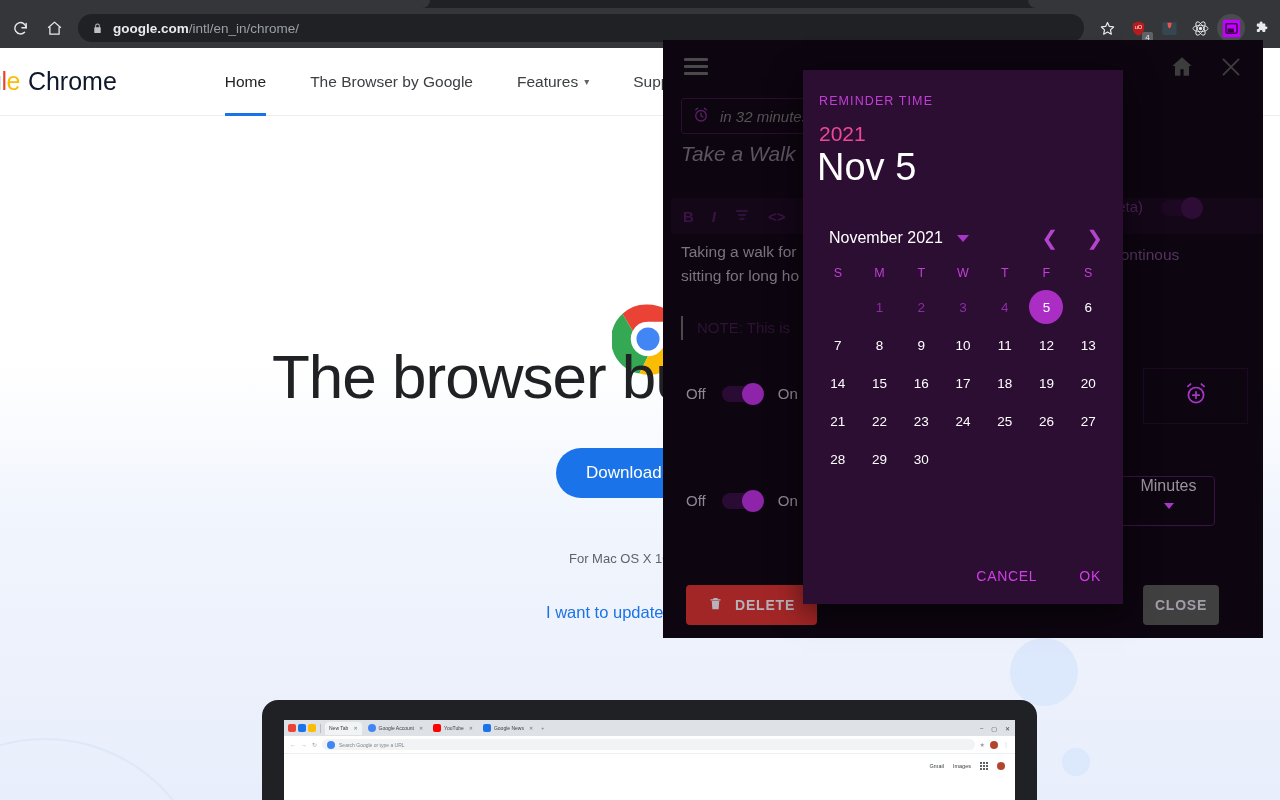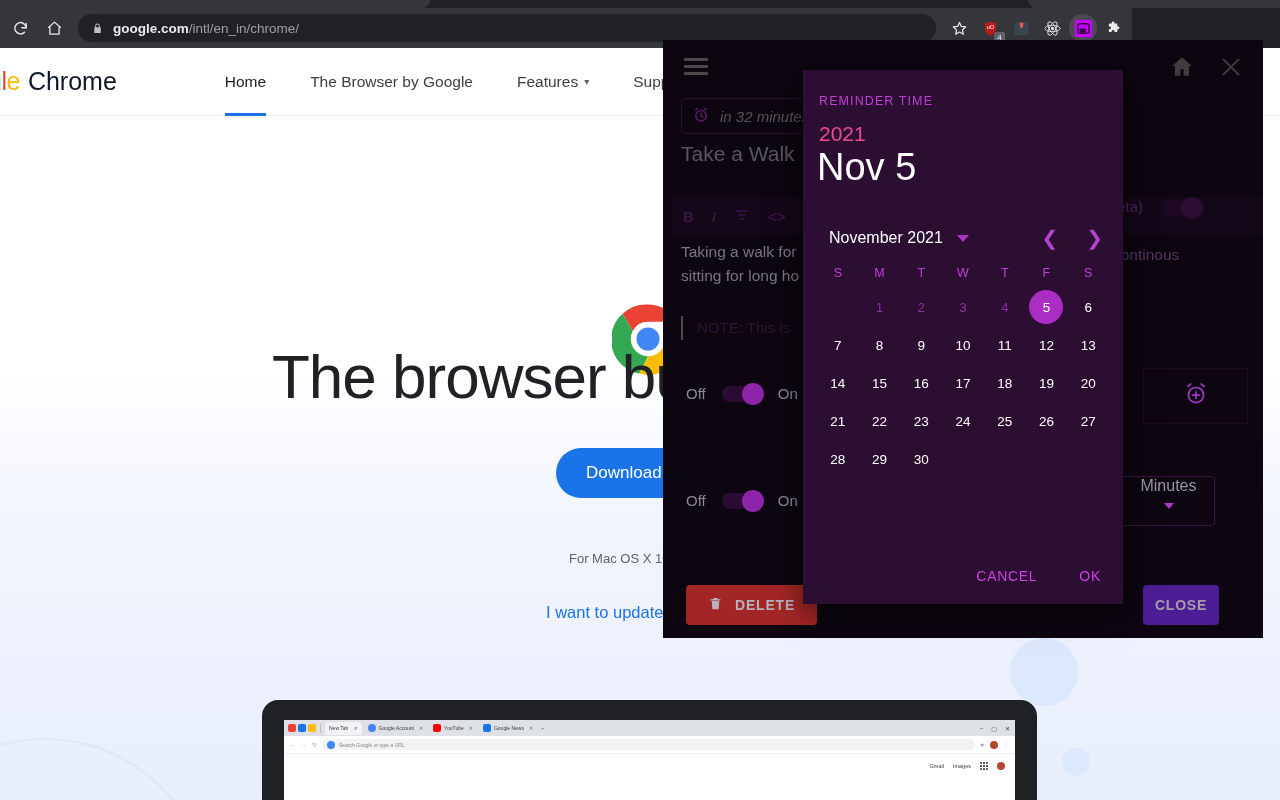--- a/index.html
+++ b/index.html
@@ -18,21 +18,21 @@
   }
   .tabstrip-tab1 {
     position: absolute; top: 0; left: 0; width: 430px; height: 8px;
     background: #35363a; border-radius: 0 0 8px 0;
   }
   .tabstrip-tab2 {
     position: absolute; top: 0; left: 1028px; width: 252px; height: 8px;
     background: #35363a; border-radius: 0 0 0 8px;
   }
   .browser-toolbar {
-    position: absolute; top: 8px; left: 0; width: 1132px; height: 40px;
+    position: absolute; top: 8px; left: 0; width: 1280px; height: 40px;
     background: #35363a;
     display: flex; align-items: center; gap: 0px;
   }
   .tb-btn {
     width: 28px; height: 28px; margin-left: 6px;
     display: flex; align-items: center; justify-content: center;
     border-radius: 50%; flex: none;
   }
   .tb-btn svg { display: block; }
   .omnibox {
@@ -192,21 +192,21 @@
   .rp-close { position: absolute; top: 14px; left: 555px; }
 
   .rp-timefield {
     position: absolute; top: 58px; left: 18px; width: 330px; height: 36px;
     border: 1px solid #2a0f30; border-radius: 3px;
     display: flex; align-items: center; gap: 10px; padding: 0 10px;
     color: #555; font-size: 15px; font-style: italic;
   }
   .rp-title {
     position: absolute; top: 102px; left: 18px;
-    font-size: 21px; color: #5a5560;
+    font-size: 21px; color: #5a5560; font-style: italic;
   }
   .rp-fmtbar {
     position: absolute; top: 158px; left: 8px; width: 592px; height: 36px;
     background: #140718; display: flex; align-items: center; gap: 18px;
     padding: 0 12px; color: #3b1347; font-size: 15px; font-weight: 700;
   }
   .rp-body {
     position: absolute; top: 200px; left: 18px; width: 566px;
     color: #7b7481; font-size: 15.5px; line-height: 24px;
   }
@@ -250,21 +250,21 @@
     border-right: 5px solid transparent; border-top: 6px solid #a935c9;
   }
   .delete-btn {
     position: absolute; top: 545px; left: 23px;
     height: 40px; background: #a32626; border-radius: 4px;
     display: flex; align-items: center; gap: 12px; padding: 0 22px;
     color: #b6b1bb; font-size: 14px; font-weight: 700; letter-spacing: .8px;
   }
   .close-btn {
     position: absolute; top: 545px; left: 480px;
-    width: 76px; height: 40px; background: #4c1d95; border-radius: 4px;
+    width: 76px; height: 40px; background: #404040; border-radius: 4px;
     display: flex; align-items: center; justify-content: center;
     color: #a49da9; font-size: 14px; font-weight: 700; letter-spacing: .8px;
   }
 
   
   .dtpicker {
     position: absolute; top: 70px; left: 803px;
     width: 320px; height: 534px;
     background: #2d0e33;
     box-shadow: 0 8px 28px rgba(0,0,0,.55);

